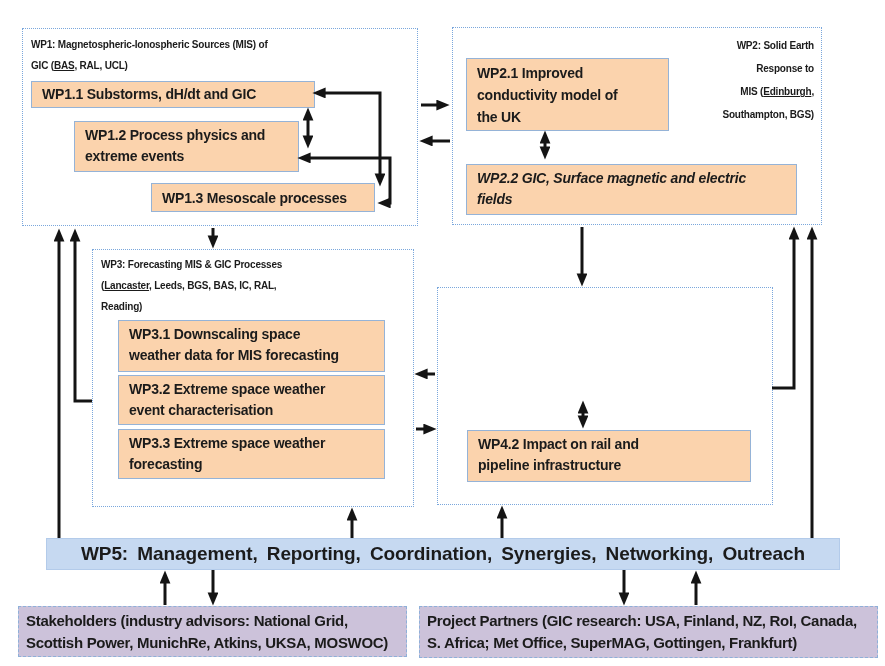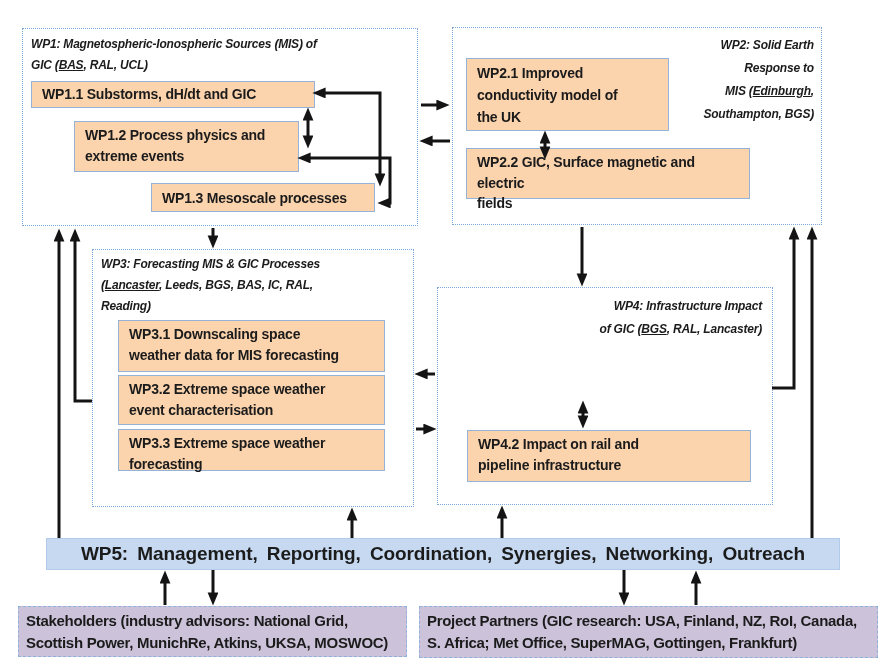--- a/index.html
+++ b/index.html
@@ -1,20 +1,20 @@
 <!DOCTYPE html>
 <html><head>
 <meta charset="utf-8">
 <style>
   html,body{margin:0;padding:0;background:#fff;}
   .canvas{position:relative;width:885px;height:666px;background:var(--bg,#fff);
           font-family:"Liberation Sans",sans-serif;font-weight:bold;color:var(--text,#1b1b1b);
           overflow:hidden;}
   .group{position:absolute;border:1.5px dotted var(--group-border,#7aa7dc);background:#fff;box-sizing:border-box;}
-  .gtitle{position:absolute;font-size:12px;line-height:21px;letter-spacing:-0.2px;font-style:italic;}
+  .gtitle{position:absolute;font-size:10px;line-height:21px;letter-spacing:-0.2px;}
   .obox{position:absolute;background:var(--orange-fill,#fbd3ad);border:1.5px solid var(--orange-border,#95b3d7);
         box-sizing:border-box;font-size:14px;line-height:20.5px;letter-spacing:-0.2px;padding:3px 6px 0 10px;}
   .u{text-decoration:underline;}
   .wp5bar{position:absolute;background:var(--wp5-fill,#c6d9f1);border:1px solid var(--wp5-border,#b3cbea);
           box-sizing:border-box;display:flex;align-items:center;justify-content:center;
           font-size:19px;word-spacing:4px;letter-spacing:-0.1px;}
   .pbox{position:absolute;background:var(--purple-fill,#ccc2da);border:1.5px dashed var(--purple-border,#8eb0d9);
         box-sizing:border-box;font-size:15px;line-height:21.5px;letter-spacing:-0.3px;padding:3px 0 0 7px;
         white-space:nowrap;}
   svg.overlay{position:absolute;left:0;top:0;pointer-events:none;}
@@ -28,32 +28,31 @@
   <div class="group" style="left:22px;top:28px;width:396px;height:198px;">
     <div class="gtitle" style="left:8px;top:5px;width:386px;"><span>WP1: Magnetospheric-Ionospheric Sources (MIS) of</span><br><span>GIC (</span><span class="u">BAS</span><span>, RAL, UCL)</span></div>
     <div class="obox" style="left:8px;top:52px;width:284px;height:27px;line-height:21px;padding-top:2px;"><span>WP1.1 Substorms, dH/dt and GIC</span></div>
     <div class="obox" style="left:51px;top:92px;width:225px;height:51px;"><span>WP1.2 Process physics and</span><br><span>extreme events</span></div>
     <div class="obox" style="left:128px;top:154px;width:224px;height:29px;line-height:22px;"><span>WP1.3 Mesoscale processes</span></div>
   </div>
 
   <div class="group" style="left:452px;top:27px;width:370px;height:198px;">
     <div class="gtitle" style="right:7px;top:6px;width:185px;text-align:right;line-height:23px;"><span>WP2: Solid Earth</span><br><span>Response to</span><br><span>MIS (</span><span class="u">Edinburgh</span><span>,</span><br><span>Southampton, BGS)</span></div>
     <div class="obox" style="left:13px;top:30px;width:203px;height:73px;line-height:22px;"><span>WP2.1 Improved</span><br><span>conductivity model of</span><br><span>the UK</span></div>
-    <div class="obox" style="left:13px;top:120px;width:284px;height:51px;"><span>WP2.2 GIC, Surface magnetic and electric</span><br><span>fields</span></div>
+    <div class="obox" style="left:13px;top:136px;width:331px;height:51px;font-style:italic;"><span>WP2.2 GIC, Surface magnetic and electric</span><br><span>fields</span></div>
   </div>
 
   <div class="group" style="left:92px;top:249px;width:322px;height:258px;">
     <div class="gtitle" style="left:8px;top:4px;width:308px;"><span>WP3: Forecasting MIS &amp; GIC Processes</span><br><span>(</span><span class="u">Lancaster</span><span>, Leeds, BGS, BAS, IC, RAL,</span><br><span>Reading)</span></div>
     <div class="obox" style="left:25px;top:70px;width:267px;height:52px;"><span>WP3.1 Downscaling space</span><br><span>weather data for MIS forecasting</span></div>
     <div class="obox" style="left:25px;top:125px;width:267px;height:50px;"><span>WP3.2 Extreme space weather</span><br><span>event characterisation</span></div>
-    <div class="obox" style="left:25px;top:179px;width:267px;height:42px;"><span>WP3.3 Extreme space weather</span><br><span>forecasting</span></div>
+    <div class="obox" style="left:25px;top:179px;width:267px;height:50px;"><span>WP3.3 Extreme space weather</span><br><span>forecasting</span></div>
   </div>
 
   <div class="group" style="left:437px;top:287px;width:336px;height:218px;">
-    <div class="gtitle" style="right:10px;top:7px;width:300px;text-align:right;line-height:23px;"><span>WP4: Infrastructure Impact</span><br><span>of GIC (</span><span class="u">BGS</span><span>, RAL, Lancaster)</span></div>
     <div class="obox" style="left:29px;top:142px;width:284px;height:52px;"><span>WP4.2 Impact on rail and</span><br><span>pipeline infrastructure</span></div>
   </div>
 
   <div class="wp5bar" style="left:46px;top:538px;width:794px;height:32px;">
     <span>WP5: Management, Reporting, Coordination, Synergies, Networking, Outreach</span>
   </div>
 
   <div class="pbox" style="left:18px;top:606px;width:389px;height:51px;"><span>Stakeholders (industry advisors: National Grid,</span><br><span>Scottish Power, MunichRe, Atkins, UKSA, MOSWOC)</span></div>
 
   <div class="pbox" style="left:419px;top:606px;width:459px;height:52px;"><span>Project Partners (GIC research: USA, Finland, NZ, RoI, Canada,</span><br><span>S. Africa; Met Office, SuperMAG, Gottingen, Frankfurt)</span></div>

